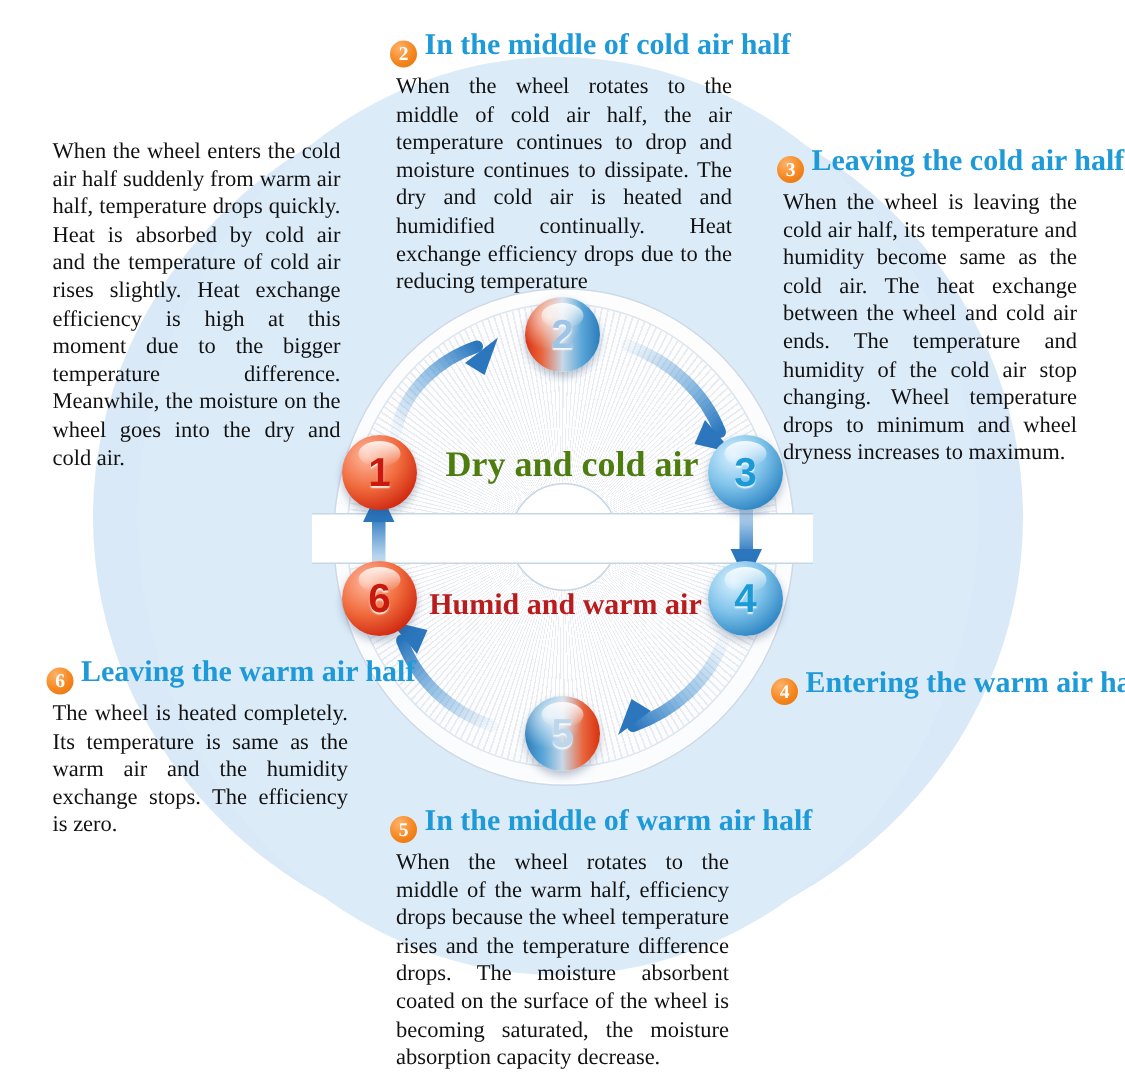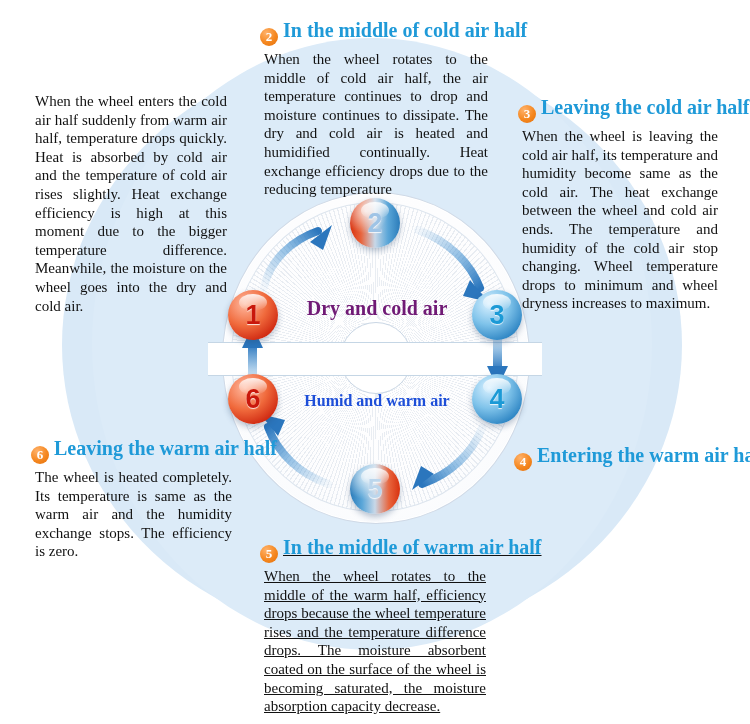--- a/index.html
+++ b/index.html
@@ -130,28 +130,28 @@
   .air-label{
     position:absolute;
     z-index:5;
     font-family:"Liberation Serif", serif;
     font-weight:bold;
     white-space:nowrap;
   }
   .air-cold{
     left:75px; top:105px; width:160px;
     text-align:center;
-    font-size:20px;
-    color:#701a75;
+    font-size:24px;
+    color:#4d7c0f;
   }
   .air-warm{
     left:55px; top:200px; width:200px;
     text-align:center;
-    font-size:16px;
-    color:#1d4ed8;
+    font-size:20px;
+    color:#b91c1c;
   }
 
   
   .block{
     position:absolute;
     z-index:8;
     color:#111;
   }
   .block .head{
     margin:0 0 1px 0;
@@ -185,21 +185,21 @@
     text-justify:inter-word;
     color:#111;
     margin:4px;
   }
 
   
   #block1{left:31px;  top:88px;  width:200px;}
   #block2{left:260px; top:22px;  width:232px;}
   #block3{left:518px; top:99px;  width:204px;}
   #block4{left:514px; top:447px; width:210px;}
-  #block5{left:260px; top:539px; width:230px;text-decoration:underline;}
+  #block5{left:260px; top:539px; width:230px;}
   #block6{left:31px;  top:440px; width:205px;}
 
   
   .head.indent{padding-left:8px;}
 </style>
 </head>
 <body>
 
 <div class="bg-ellipse"></div>
 <div class="bg-ellipse b"></div>

